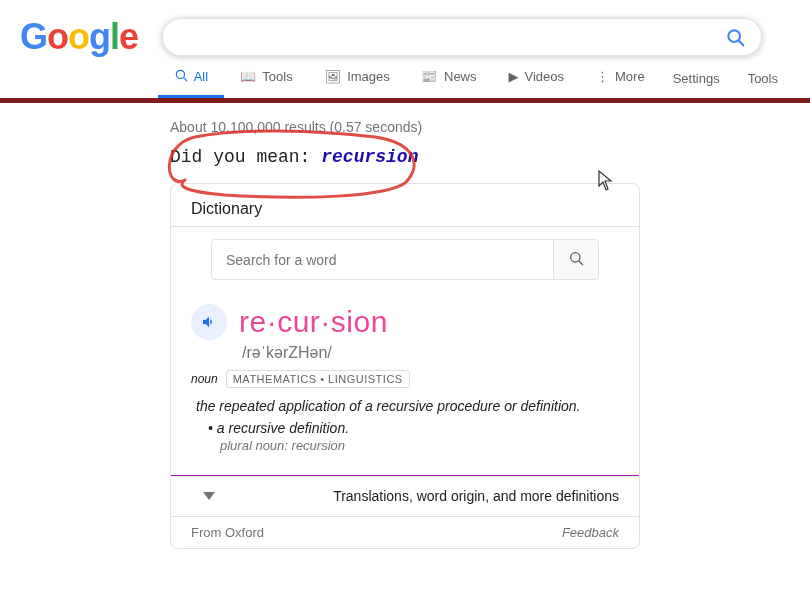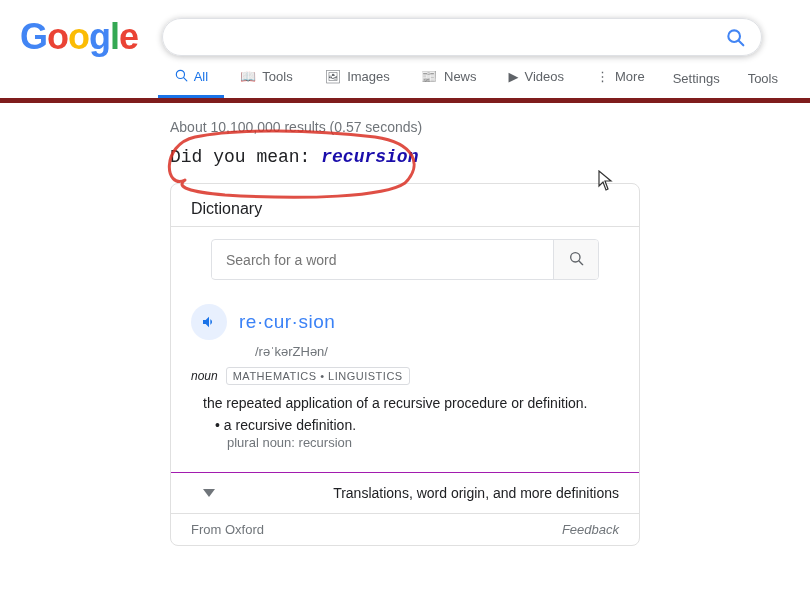--- a/index.html
+++ b/index.html
@@ -83,29 +83,29 @@
     }
 
     .word-section { padding: 12px 20px 16px 20px; }
     .word-pronunciation-row { display: flex; align-items: center; gap: 12px; margin-bottom: 4px; }
     .audio-btn {
       width: 36px; height: 36px; border-radius: 50%;
       background: #e8f0fe; border: none; cursor: pointer;
       display: flex; align-items: center; justify-content: center;
       color: #1a73e8; font-size: 16px;
     }
-    .word-title { font-size: 19px; color: #3b82f6; letter-spacing: 0.5px; }
-    .pronunciation { font-size: 13px; color: #70757a; margin-left: 64px; margin-bottom: 8px; }
+    .word-title { font-size: 30px; color: #ec4899; letter-spacing: 0.5px; }
+    .pronunciation { font-size: 16px; color: #70757a; margin-left: 51px; margin-bottom: 8px; }
     .word-meta { display: flex; align-items: center; gap: 8px; margin-bottom: 10px; }
     .word-pos { font-style: italic; font-size: 12px; color: #202124; }
     .word-tag {
       font-size: 11px; color: #5f6368; border: 1px solid #dadce0;
       padding: 2px 6px; border-radius: 3px; letter-spacing: 0.5px;
     }
-    .definition { margin-left: 12px; margin-bottom: 6px; }
+    .definition { margin-left: 5px; margin-bottom: 6px; font-style: italic; }
     .definition-text { font-size: 14px; color: #202124; margin-bottom: 6px; }
     .sub-definition { margin-left: 12px; }
     .bullet { font-size: 14px; color: #202124; }
     .bullet::before { content: "• "; }
     .plural-note { font-size: 13px; color: #70757a; margin-left: 24px; margin-top: 2px; }
 
     
     .more-defs-row {
       display: flex; align-items: center; padding: 12px 20px;
       border-top: 1px solid #a21caf; cursor: pointer;

